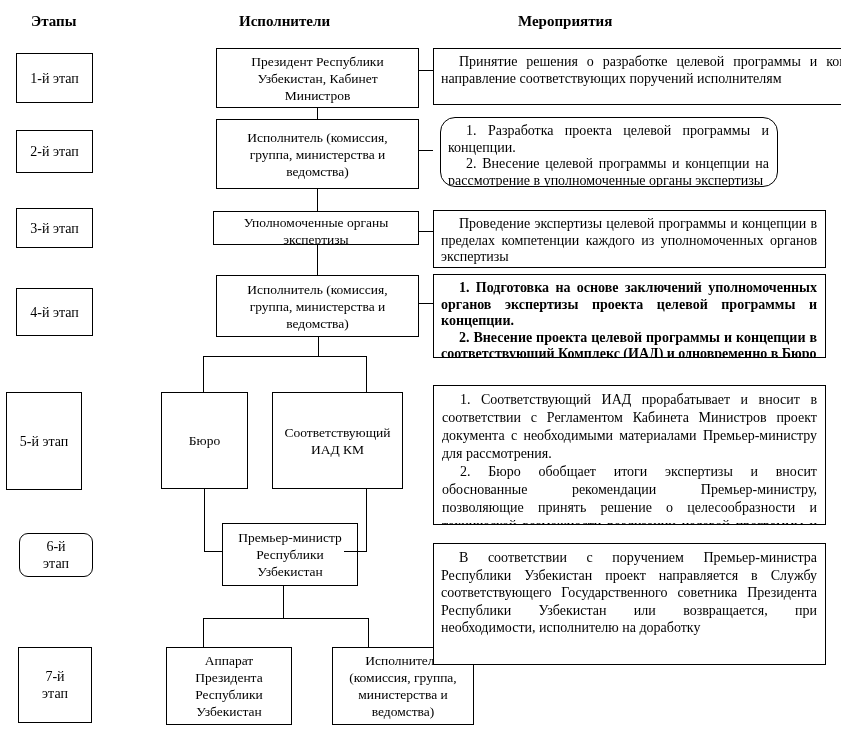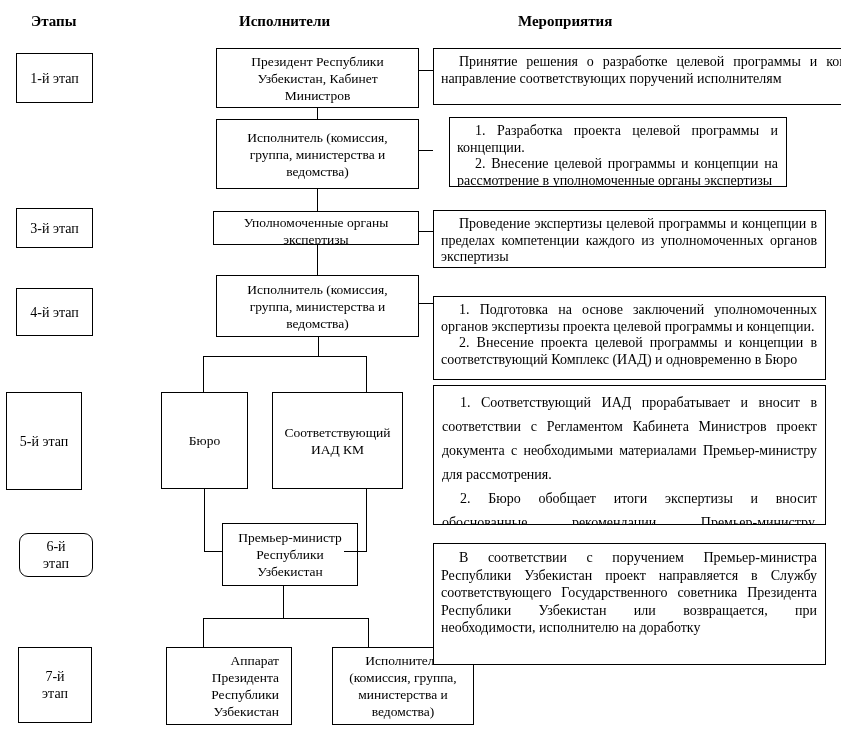--- a/index.html
+++ b/index.html
@@ -55,51 +55,52 @@
 </head>
 <body>
 
 <div id="canvas">
 
   <div class="col-header" style="left:31px;top:13px;">Этапы</div>
   <div class="col-header" style="left:239px;top:13px;">Исполнители</div>
   <div class="col-header" style="left:518px;top:13px;">Мероприятия</div>
 
   <div class="box stage-box" style="left:16px;top:53px;width:77px;height:50px;">1-й этап</div>
+  <div class="box stage-box" style="left:16px;top:130px;width:77px;height:43px;">2-й этап</div>
   <div class="box stage-box" style="left:16px;top:208px;width:77px;height:40px;">3-й этап</div>
   <div class="box stage-box" style="left:16px;top:288px;width:77px;height:48px;">4-й этап</div>
   <div class="box stage-box" style="left:6px;top:392px;width:76px;height:98px;">5-й этап</div>
   <div class="box stage-box" style="left:19px;top:533px;width:74px;height:44px;border-radius:9px;">6-й этап</div>
   <div class="box stage-box" style="left:18px;top:647px;width:74px;height:76px;">7-й этап</div>
 
   <div class="box" style="left:216px;top:48px;width:203px;height:60px;">Президент Республики Узбекистан, Кабинет Министров</div>
   <div class="box" style="left:216px;top:119px;width:203px;height:70px;">Исполнитель (комиссия, группа, министерства и ведомства)</div>
   <div class="box clip" style="left:213px;top:211px;width:206px;height:34px;">Уполномоченные органы экспертизы</div>
   <div class="box" style="left:216px;top:275px;width:203px;height:62px;">Исполнитель (комиссия, группа, министерства и ведомства)</div>
   <div class="box" style="left:161px;top:392px;width:87px;height:97px;">Бюро</div>
   <div class="box" style="left:272px;top:392px;width:131px;height:97px;">Соответствующий ИАД КМ</div>
   <div class="box" style="left:222px;top:523px;width:136px;height:63px;">Премьер-министр Республики Узбекистан</div>
-  <div class="box" style="left:166px;top:647px;width:126px;height:78px;text-align:right;">Аппарат Президента Республики Узбекистан</div>
+  <div class="box" style="left:166px;top:647px;width:126px;height:78px;">Аппарат Президента Республики Узбекистан</div>
   <div class="box" style="left:332px;top:647px;width:142px;height:78px;">Исполнитель (комиссия, группа, министерства и ведомства)</div>
 
   <div class="text-box" style="left:433px;top:48px;width:470px;height:57px;">
     <p>Принятие решения о разработке целевой программы и концепции, направление соответствующих поручений исполнителям</p>
   </div>
-  <div class="text-box" style="left:449px;top:117px;width:338px;height:70px;">
+  <div class="text-box" style="left:440px;top:117px;width:338px;height:70px;border-radius:15px;">
     <p>1. Разработка проекта целевой программы и концепции.</p>
     <p>2. Внесение целевой программы и концепции на рассмотрение в уполномоченные органы экспертизы</p>
   </div>
   <div class="text-box" style="left:433px;top:210px;width:393px;height:58px;">
     <p>Проведение экспертизы целевой программы и концепции в пределах компетенции каждого из уполномоченных органов экспертизы</p>
   </div>
-  <div class="text-box" style="left:433px;top:296px;width:393px;height:84px;">
+  <div class="text-box" style="left:433px;top:274px;width:393px;height:84px;font-weight:bold;">
     <p>1. Подготовка на основе заключений уполномоченных органов экспертизы проекта целевой программы и концепции.</p>
     <p>2. Внесение проекта целевой программы и концепции в соответствующий Комплекс (ИАД) и одновременно в Бюро</p>
   </div>
-  <div class="text-box" style="left:433px;top:385px;width:393px;height:140px;line-height:24px;padding-left:8px;">
+  <div class="text-box" style="left:433px;top:385px;width:393px;height:140px;line-height:18px;padding-left:8px;">
     <p>1. Соответствующий ИАД прорабатывает и вносит в соответствии с Регламентом Кабинета Министров проект документа с необходимыми материалами Премьер-министру для рассмотрения.</p>
     <p>2. Бюро обобщает итоги экспертизы и вносит обоснованные рекомендации Премьер-министру, позволяющие принять решение о целесообразности и технической возможности реализации целевой программы и концепции</p>
   </div>
   <div class="text-box" style="left:433px;top:543px;width:393px;height:122px;line-height:17.5px;">
     <p>В соответствии с поручением Премьер-министра Республики Узбекистан проект направляется в  Службу соответствующего Государственного советника Президента Республики Узбекистан или возвращается, при необходимости, исполнителю на доработку</p>
   </div>
 
   <div class="vline" style="left:317px;top:108px;height:11px;"></div>
   <div class="vline" style="left:317px;top:189px;height:22px;"></div>
   <div class="vline" style="left:317px;top:245px;height:30px;"></div>

